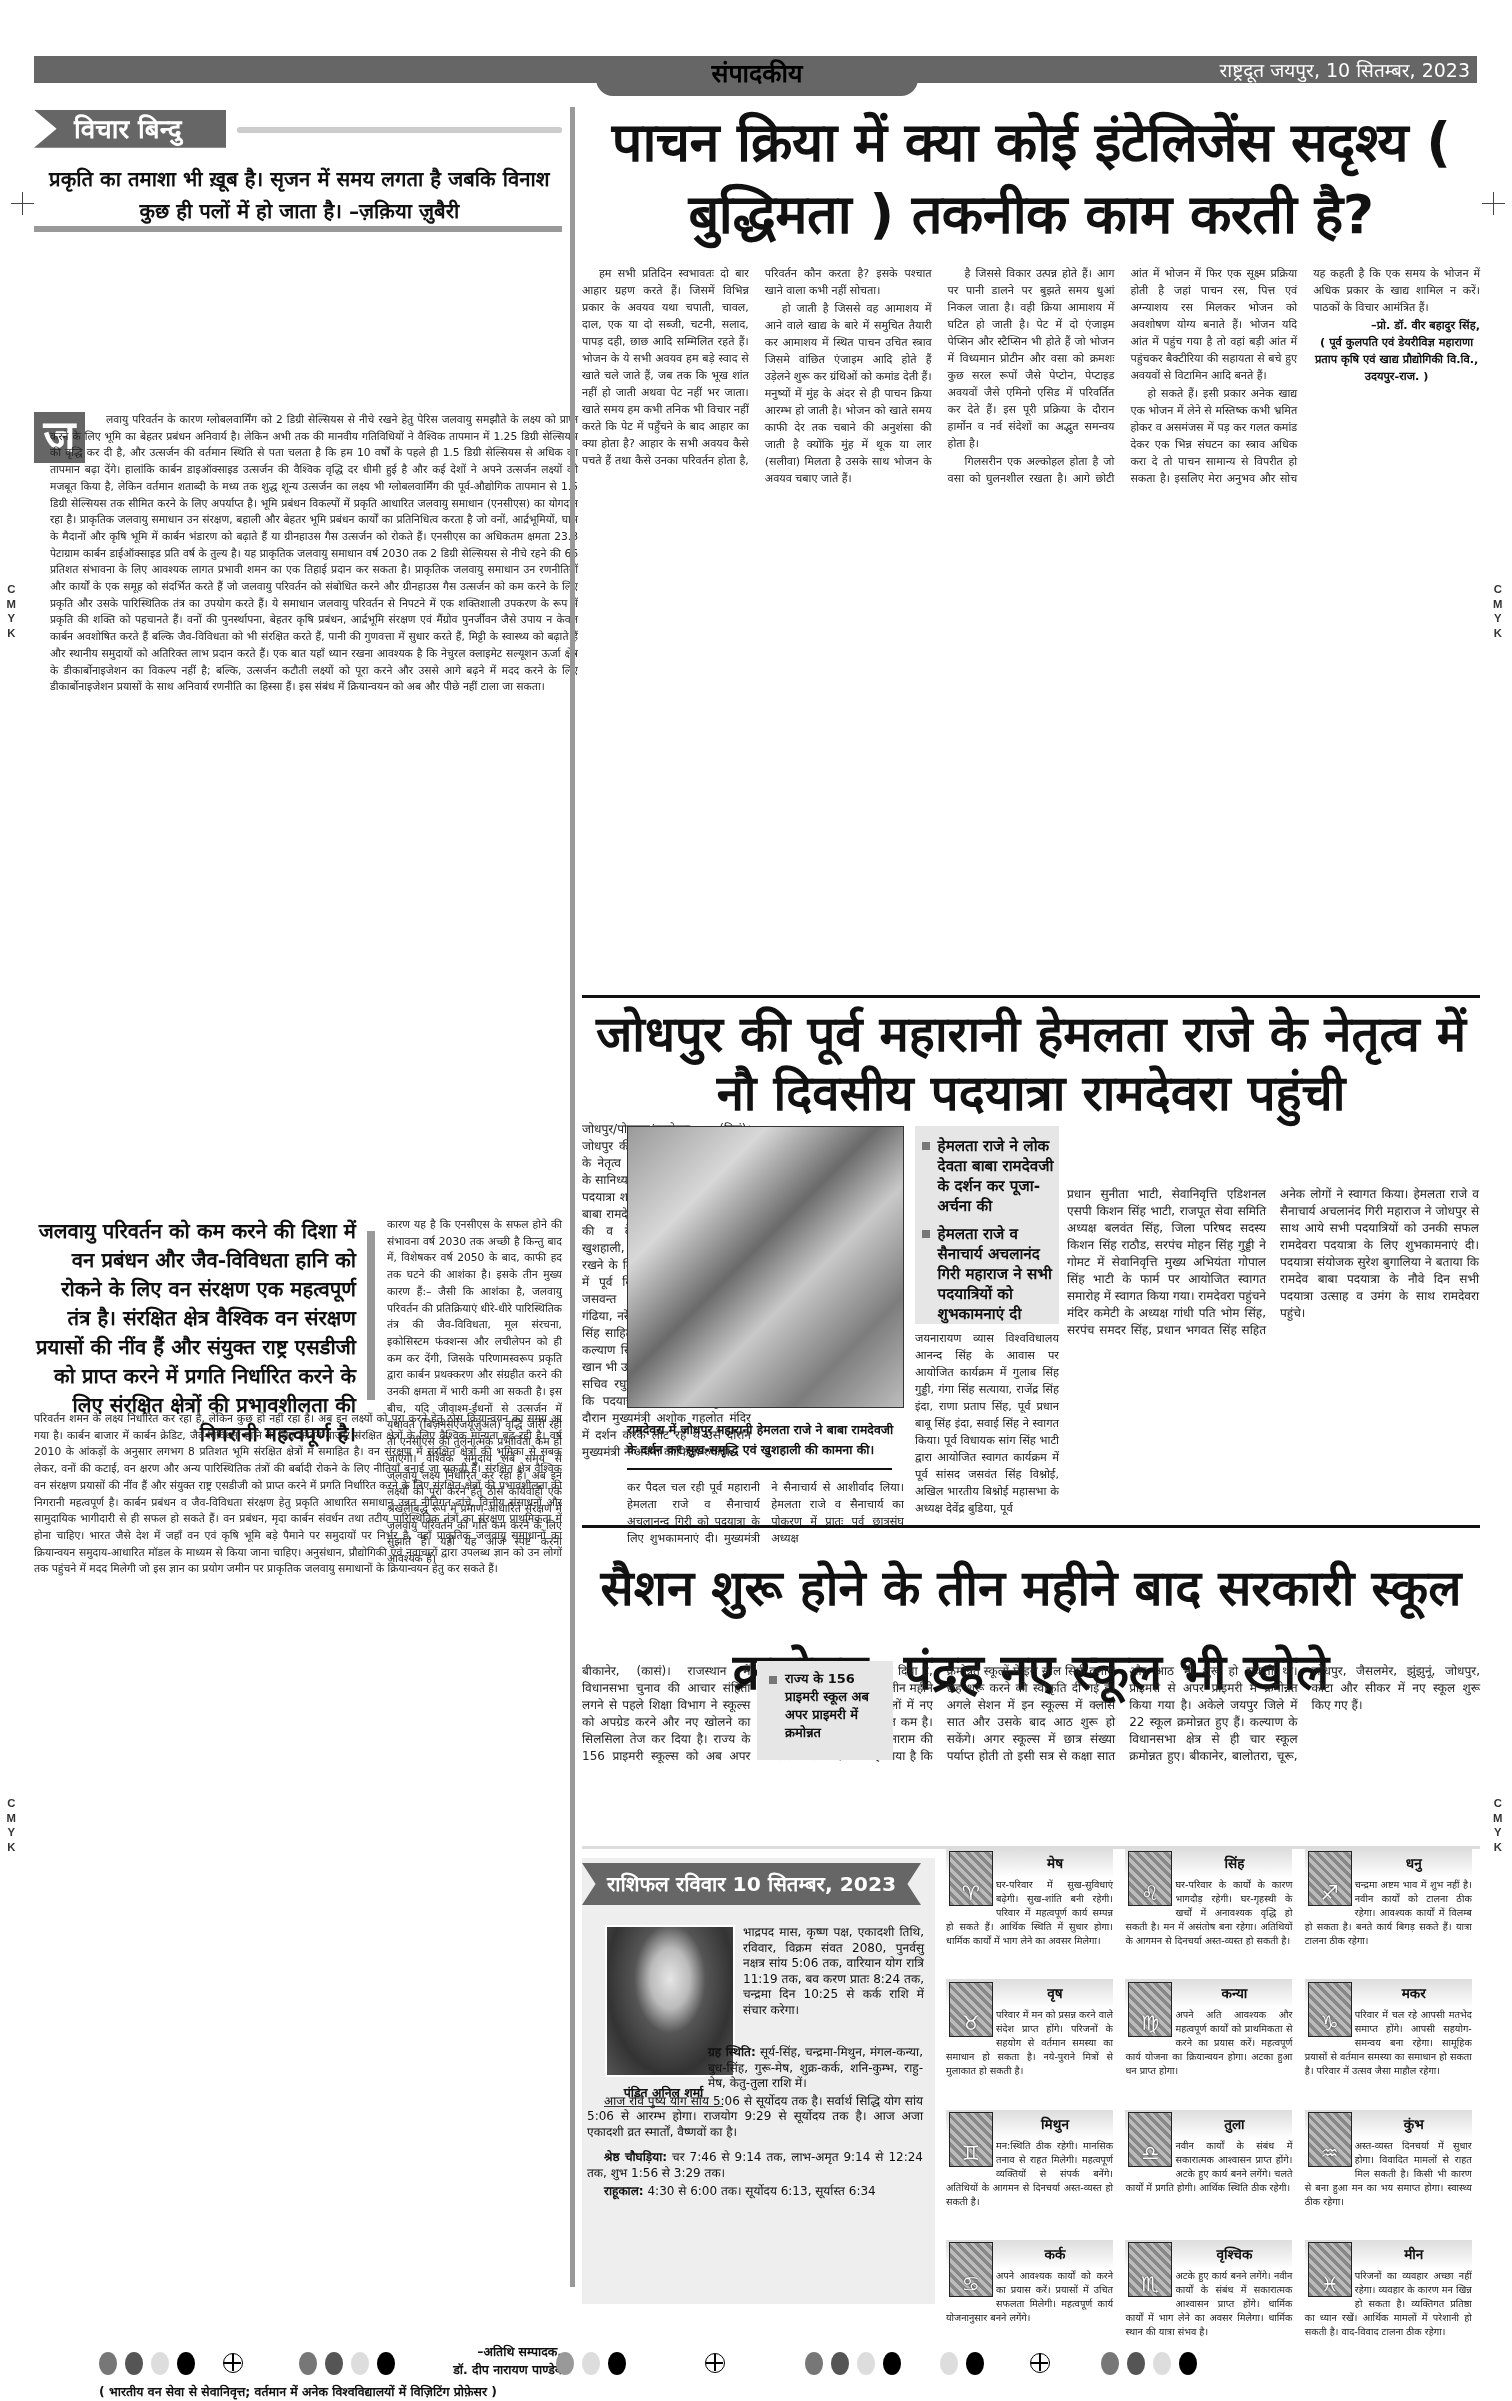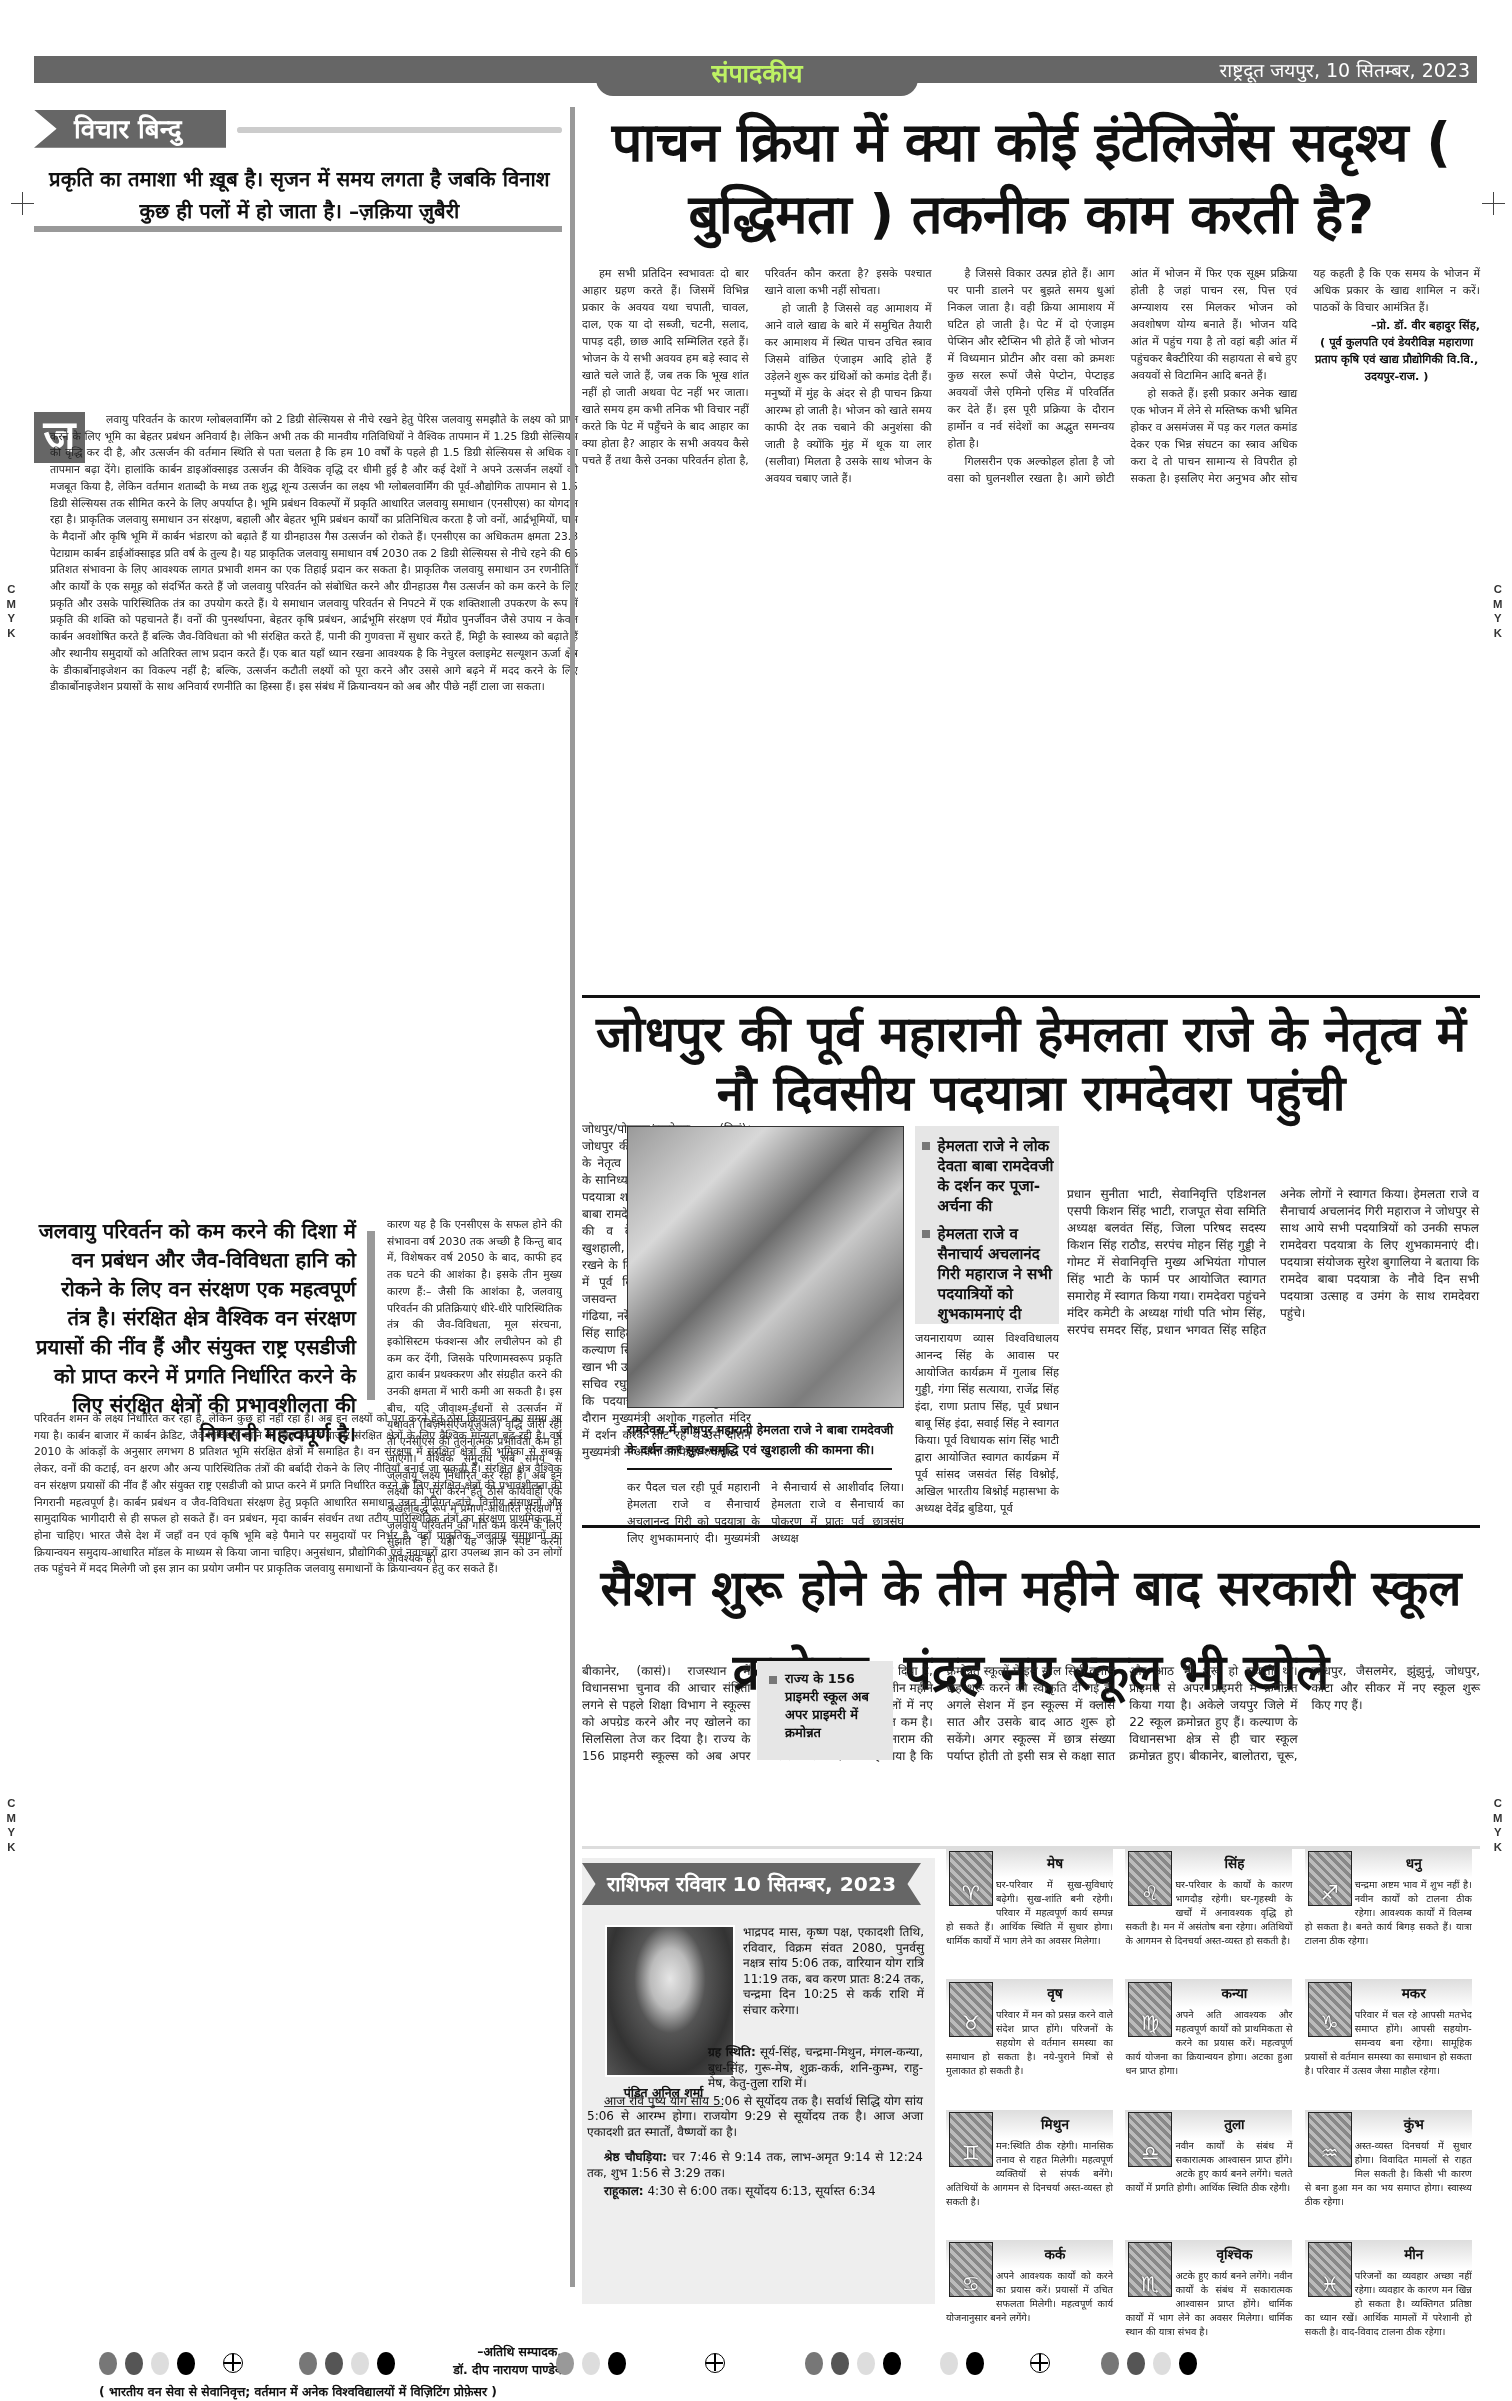--- a/index.html
+++ b/index.html
@@ -6,21 +6,21 @@
   html, body { width: 1512px; height: 2401px; background: #fff; overflow: hidden; }
   body { font-family: "DejaVu Sans", "Liberation Sans", sans-serif; color: #111; position: relative; }
 
   .reg { position: absolute; font-family: "Liberation Sans", sans-serif; font-weight: bold; font-size: 11.3px; line-height: 14.7px; color: #333; text-align: center; width: 13.6px; }
   .crosshair { position: absolute; width: 22.6px; height: 22.6px; }
   .crosshair::before { content: ""; position: absolute; left: 0; top: 10.7px; width: 22.6px; height: 1.1px; background: #444; }
   .crosshair::after { content: ""; position: absolute; left: 10.7px; top: 0; width: 1.1px; height: 22.6px; background: #444; }
 
   
   .topbar { position: absolute; left: 34px; top: 56px; width: 1443px; height: 27px; background: #666; }
-  .topbar-tab { position: absolute; left: 596px; top: 56px; width: 322px; height: 40px; background: #666; border-radius: 0 0 17px 17px; color: #bef264; font-size: 25px; font-weight: bold; text-align: center; line-height: 36px; }
+  .topbar-tab { position: absolute; left: 596px; top: 56px; width: 322px; height: 40px; background: #666; border-radius: 0 0 17px 17px; color: #000000; font-size: 25px; font-weight: bold; text-align: center; line-height: 36px; }
   .topbar-date { position: absolute; right: 42px; top: 58px; color: #fff; font-size: 19px; line-height: 24px; }
 
   
   .leftcol { position: absolute; left: 34px; top: 107px; width: 528px; height: 2180px; }
   .vb-tag { position: absolute; left: 0; top: 2.8px; width: 192px; height: 38px; background: #666; color: #fff; font-size: 26px; font-weight: bold; line-height: 38px; padding-left: 40px; clip-path: polygon(0 0, 100% 0, 100% 100%, 0 100%, 22.6px 50%); }
   .vb-line { position: absolute; left: 203px; top: 20px; width: 325px; height: 5.6px; background: #ccc; border-radius: 2.8px; }
   .quote { position: absolute; left: 11.3px; top: 56px; width: 508px; text-align: center; font-size: 20.3px; line-height: 32px; font-weight: bold; }
   .hr-gray { position: absolute; height: 5.6px; background: #999; }
   .head-left { position: absolute; left: 0; top: 124px; width: 528px; text-align: center; font-size: 42px; line-height: 56px; font-weight: bold; letter-spacing: -0.6px; }
   .dropcap { position: absolute; left: 0; top: 305px; width: 51px; height: 51px; background: #666; color: #fff; font-size: 43px; font-weight: bold; text-align: center; line-height: 49px; }

